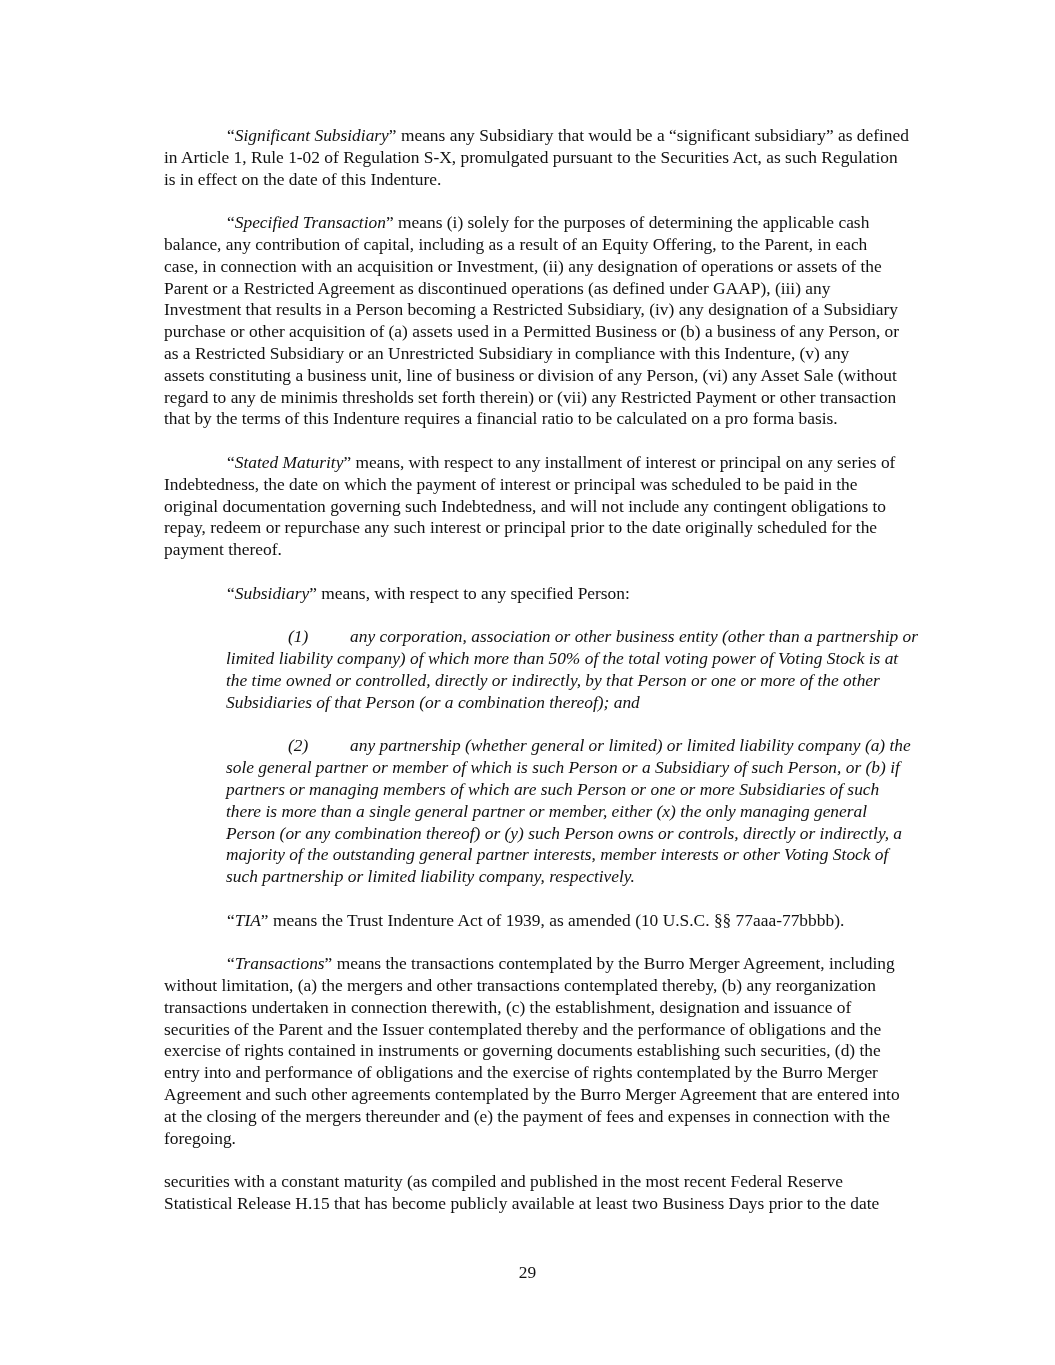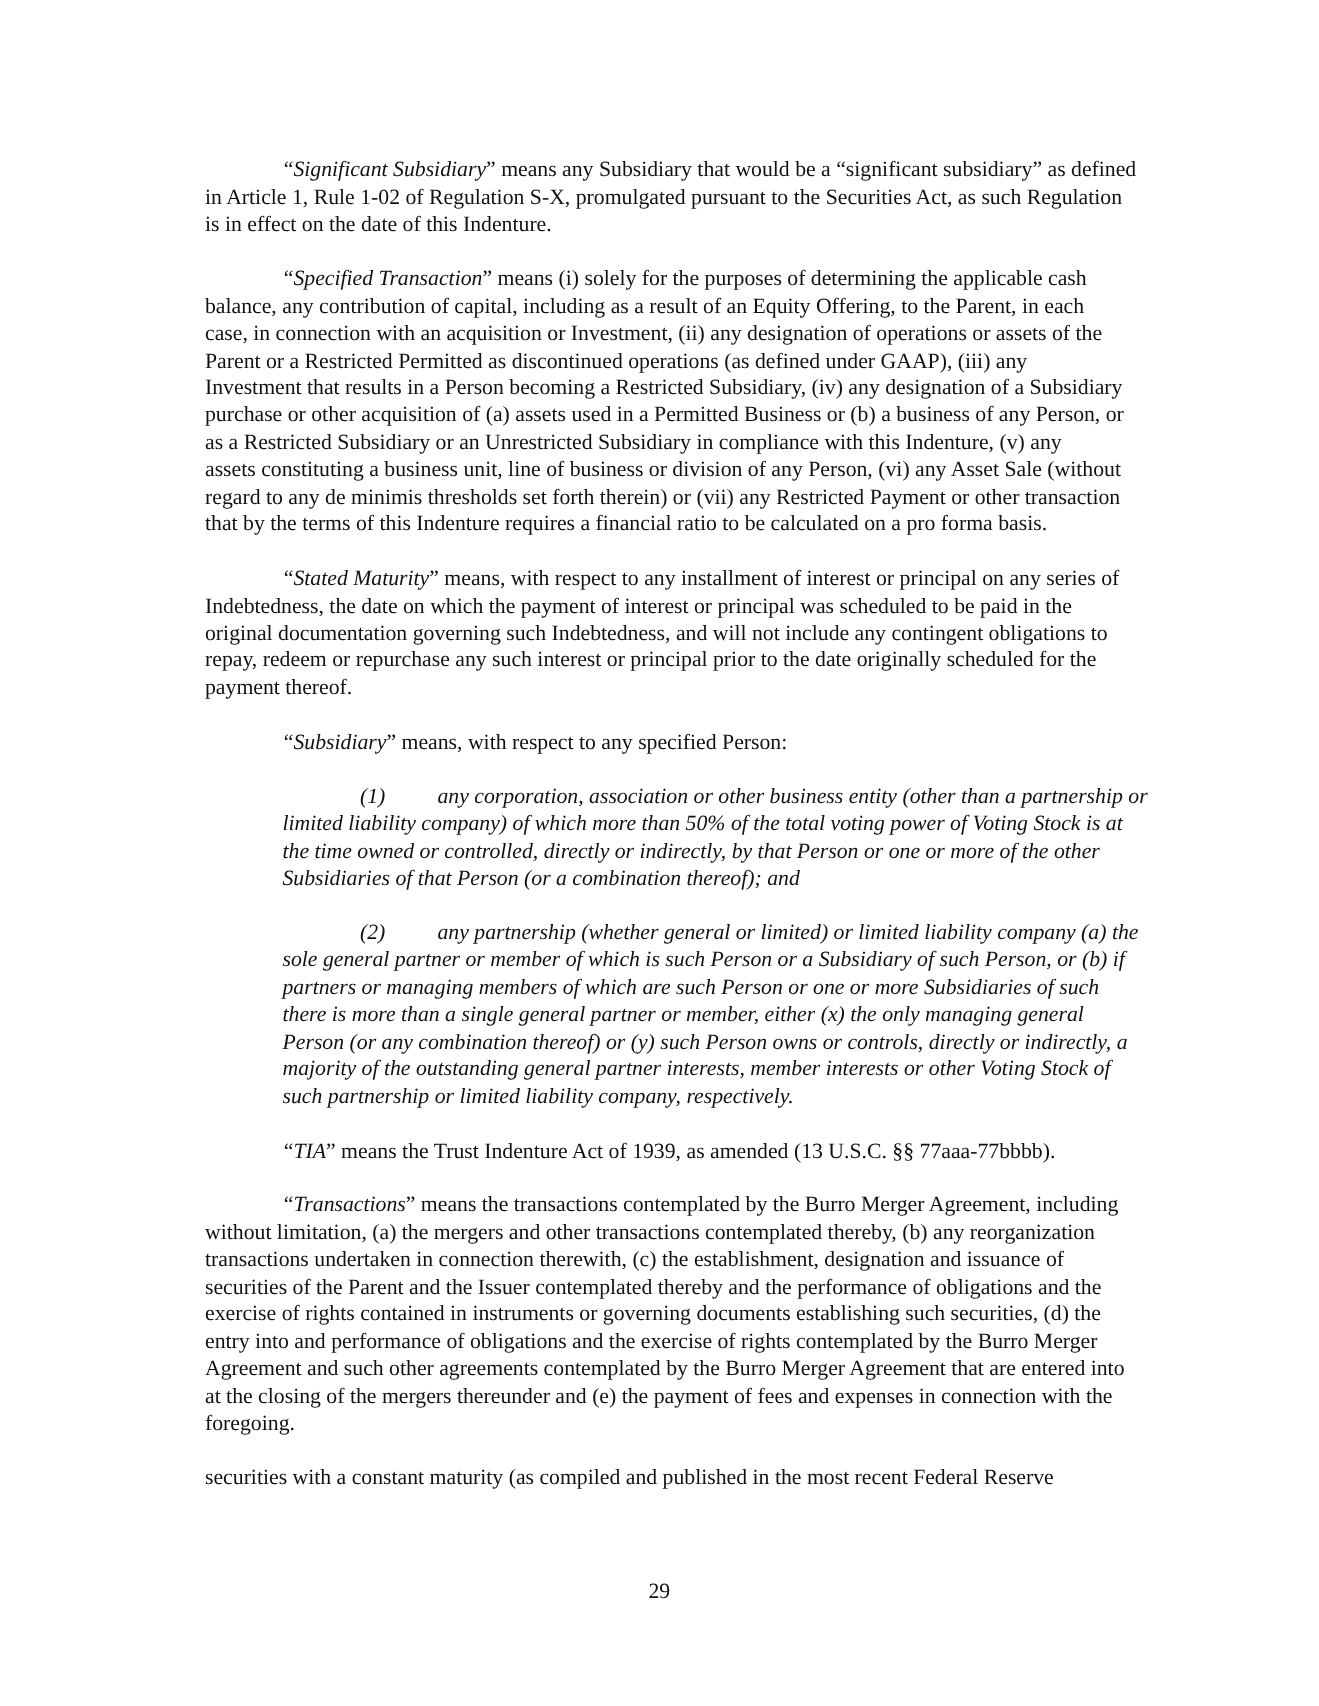--- a/index.html
+++ b/index.html
@@ -69,21 +69,21 @@
 <div class="page" id="page">
     <p class="para">
       <span class="line first"><span>“</span><span class="term">Significant Subsidiary</span><span>” means any Subsidiary that would be a “significant subsidiary” as defined</span></span>
       <span class="line"><span>in Article 1, Rule 1-02 of Regulation S-X, promulgated pursuant to the Securities Act, as such Regulation</span></span>
       <span class="line"><span>is in effect on the date of this Indenture.</span></span>
     </p>
     <p class="para">
       <span class="line first"><span>“</span><span class="term">Specified Transaction</span><span>” means (i) solely for the purposes of determining the applicable cash</span></span>
       <span class="line"><span>balance, any contribution of capital, including as a result of an Equity Offering, to the Parent, in each</span></span>
       <span class="line"><span>case, in connection with an acquisition or Investment, (ii) any designation of operations or assets of the</span></span>
-      <span class="line"><span>Parent or a Restricted Permitted as discontinued operations (as defined under GAAP), (iii) any</span></span>
+      <span class="line"><span>Parent or a Restricted Agreement as discontinued operations (as defined under GAAP), (iii) any</span></span>
       <span class="line"><span>Investment that results in a Person becoming a Restricted Subsidiary, (iv) any designation of a Subsidiary</span></span>
       <span class="line"><span>purchase or other acquisition of (a) assets used in a Permitted Business or (b) a business of any Person, or</span></span>
       <span class="line"><span>as a Restricted Subsidiary or an Unrestricted Subsidiary in compliance with this Indenture, (v) any</span></span>
       <span class="line"><span>assets constituting a business unit, line of business or division of any Person, (vi) any Asset Sale (without</span></span>
       <span class="line"><span>regard to any de minimis thresholds set forth therein) or (vii) any Restricted Payment or other transaction</span></span>
       <span class="line"><span>that by the terms of this Indenture requires a financial ratio to be calculated on a pro forma basis.</span></span>
     </p>
     <p class="para">
       <span class="line first"><span>“</span><span class="term">Stated Maturity</span><span>” means, with respect to any installment of interest or principal on any series of</span></span>
       <span class="line"><span>Indebtedness, the date on which the payment of interest or principal was scheduled to be paid in the</span></span>
@@ -103,30 +103,31 @@
     <p class="para sub" style="margin-left: 62px; text-indent: 0px;">
       <span class="line first"><span class="num">(2)</span><span>any partnership (whether general or limited) or limited liability company (a) the</span></span>
       <span class="line"><span>sole general partner or member of which is such Person or a Subsidiary of such Person, or (b) if</span></span>
       <span class="line"><span>partners or managing members of which are such Person or one or more Subsidiaries of such</span></span>
       <span class="line"><span>there is more than a single general partner or member, either (x) the only managing general</span></span>
       <span class="line"><span>Person (or any combination thereof) or (y) such Person owns or controls, directly or indirectly, a</span></span>
       <span class="line"><span>majority of the outstanding general partner interests, member interests or other Voting Stock of</span></span>
       <span class="line"><span>such partnership or limited liability company, respectively.</span></span>
     </p>
     <p class="para">
-      <span class="line first"><span>“</span><span class="term">TIA</span><span>” means the Trust Indenture Act of 1939, as amended (13 U.S.C. §§ 77aaa-77bbbb).</span></span>
+      <span class="line first"><span>“</span><span class="term">TIA</span><span>” means the Trust Indenture Act of 1939, as amended (10 U.S.C. §§ 77aaa-77bbbb).</span></span>
     </p>
     <p class="para">
       <span class="line first"><span>“</span><span class="term">Transactions</span><span>” means the transactions contemplated by the Burro Merger Agreement, including</span></span>
       <span class="line"><span>without limitation, (a) the mergers and other transactions contemplated thereby, (b) any reorganization</span></span>
       <span class="line"><span>transactions undertaken in connection therewith, (c) the establishment, designation and issuance of</span></span>
       <span class="line"><span>securities of the Parent and the Issuer contemplated thereby and the performance of obligations and the</span></span>
       <span class="line"><span>exercise of rights contained in instruments or governing documents establishing such securities, (d) the</span></span>
       <span class="line"><span>entry into and performance of obligations and the exercise of rights contemplated by the Burro Merger</span></span>
       <span class="line"><span>Agreement and such other agreements contemplated by the Burro Merger Agreement that are entered into</span></span>
       <span class="line"><span>at the closing of the mergers thereunder and (e) the payment of fees and expenses in connection with the</span></span>
       <span class="line"><span>foregoing.</span></span>
     </p>
     <p class="para">
       <span class="line"><span>securities with a constant maturity (as compiled and published in the most recent Federal Reserve</span></span>
+      <span class="line"><span>Statistical Release H.15 that has become publicly available at least two Business Days prior to the date</span></span>
     </p>
   </div>
 <div class="page-number">29</div>
 
 </body></html>

